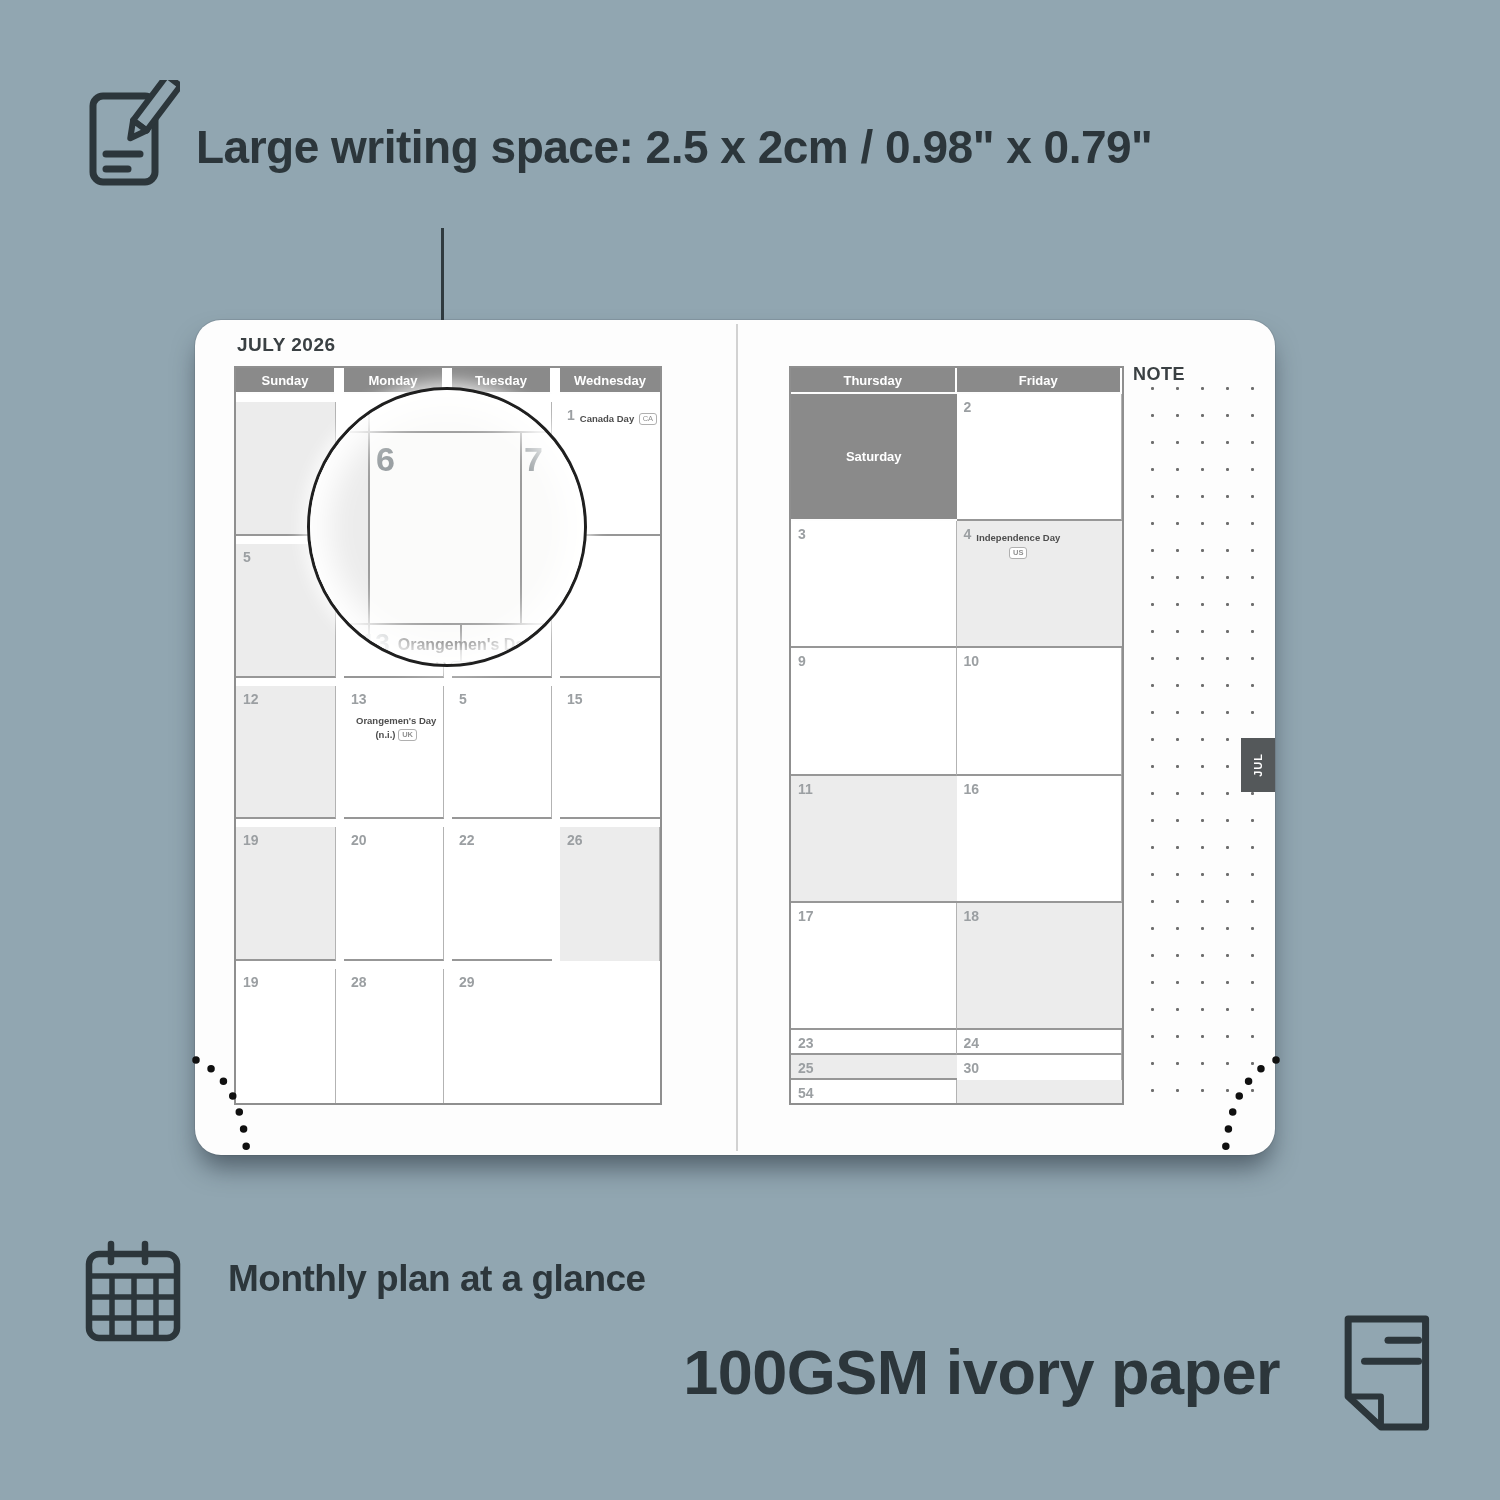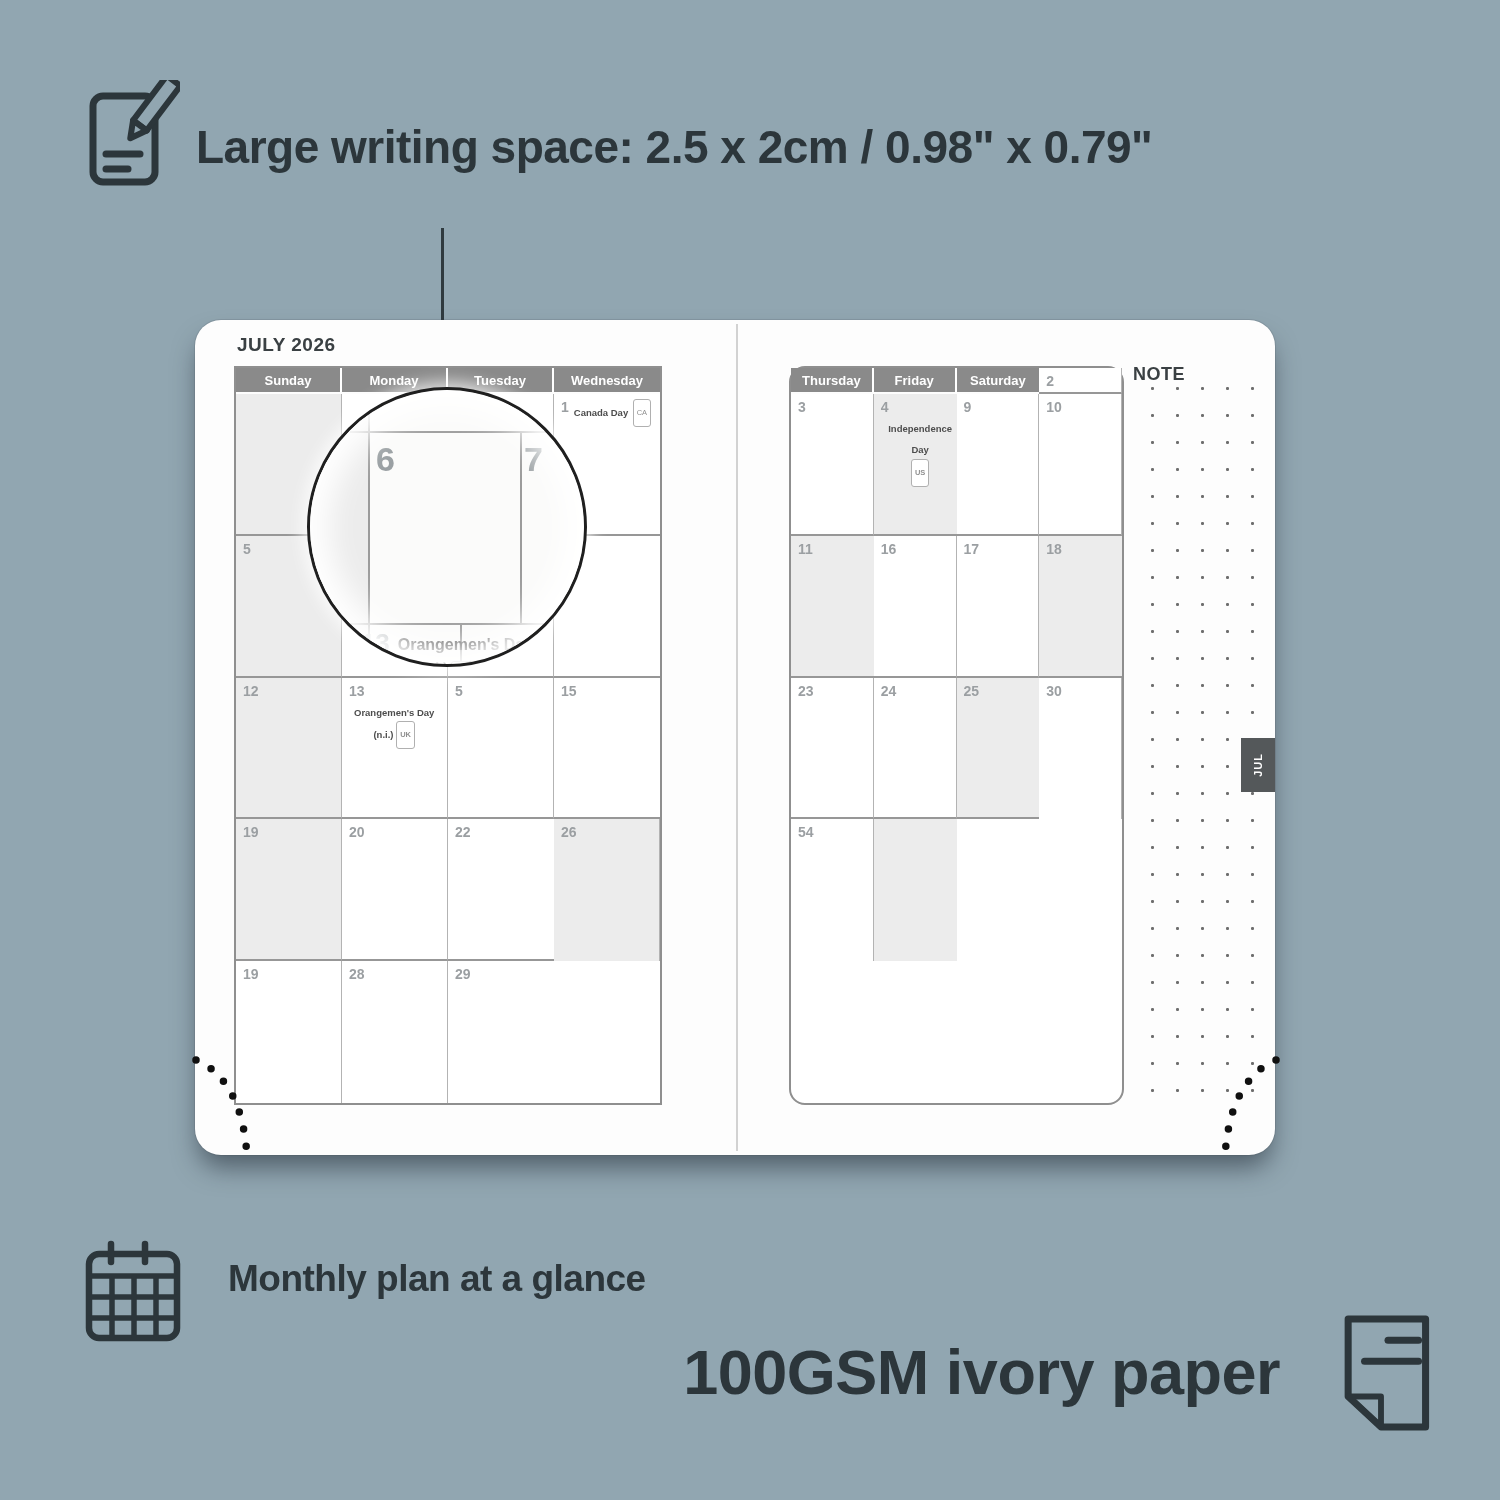--- a/index.html
+++ b/index.html
@@ -32,44 +32,44 @@
 
   #month-title{left:237px;top:334px;font-size:19px;font-weight:bold;color:#3a4043;letter-spacing:.5px;}
   #note-title{left:1131px;top:362px;font-size:18px;font-weight:bold;color:#3a4043;background:#fdfdfd;padding:2px 10px 2px 2px;z-index:4;letter-spacing:.5px;}
 
   
   .cal-grid{
     position:absolute;display:grid;border:2px solid #8f8f8f;background:#fff;
     box-sizing:border-box;
   }
   #left-grid{left:234px;top:366px;width:428px;height:739px;
-    grid-template-columns:repeat(4,1fr);grid-template-rows:26px repeat(5,1fr);}
+    grid-template-columns:repeat(4,1fr);grid-template-rows:26px repeat(5,1fr);gap:8px;}
   #right-grid{left:789px;top:366px;width:335px;height:739px;
-    grid-template-columns:repeat(4,1fr);grid-template-rows:26px repeat(5,1fr);border-radius:16px;}
+    grid-template-columns:repeat(2,1fr);grid-template-rows:26px repeat(5,1fr);}
 
   .hcell{
     background:#8a8a8a;color:#fff;font-size:13px;font-weight:bold;
     display:flex;align-items:center;justify-content:center;
     border-right:2px solid #fff;border-bottom:2px solid #fdfdfd;box-sizing:border-box;
   }
   .hcell.col-last{border-right:none;}
   .cell{
     box-sizing:border-box;border-right:1.5px solid #b3b3b3;border-bottom:2px solid #979797;
     padding:5px 2px 0 7px;background:#fff;overflow:hidden;
   }
   .cell.col-last{border-right:none;}
   .cell.row-last{border-bottom:none;}
   .cell.shaded{background:#ececec;}
   .day-num{font-size:14px;color:#9b9fa2;font-weight:bold;display:inline-block;vertical-align:top;}
   .holi{display:inline-block;vertical-align:top;margin-left:5px;text-align:center;line-height:1.3;}
   .holi-name{font-size:9.5px;color:#4d4d4d;font-weight:bold;}
   .holi-line2{font-size:9.5px;color:#4d4d4d;font-weight:bold;}
   .badge{
     display:inline-block;font-size:7.5px;color:#8f8f8f;border:1px solid #b0b0b0;
-    border-radius:3px;padding:8px 3px;line-height:10px;vertical-align:1px;background:#fff;
+    border-radius:3px;padding:0 3px;line-height:10px;vertical-align:1px;background:#fff;
   }
 
   
   #note-dots{
     left:1132px;top:366px;width:126px;height:740px;z-index:2;
     background-image:radial-gradient(circle,#6e6e6e 1.3px,transparent 1.7px);
     background-size:25px 27px;background-position:8px 9px;
   }
 
   

